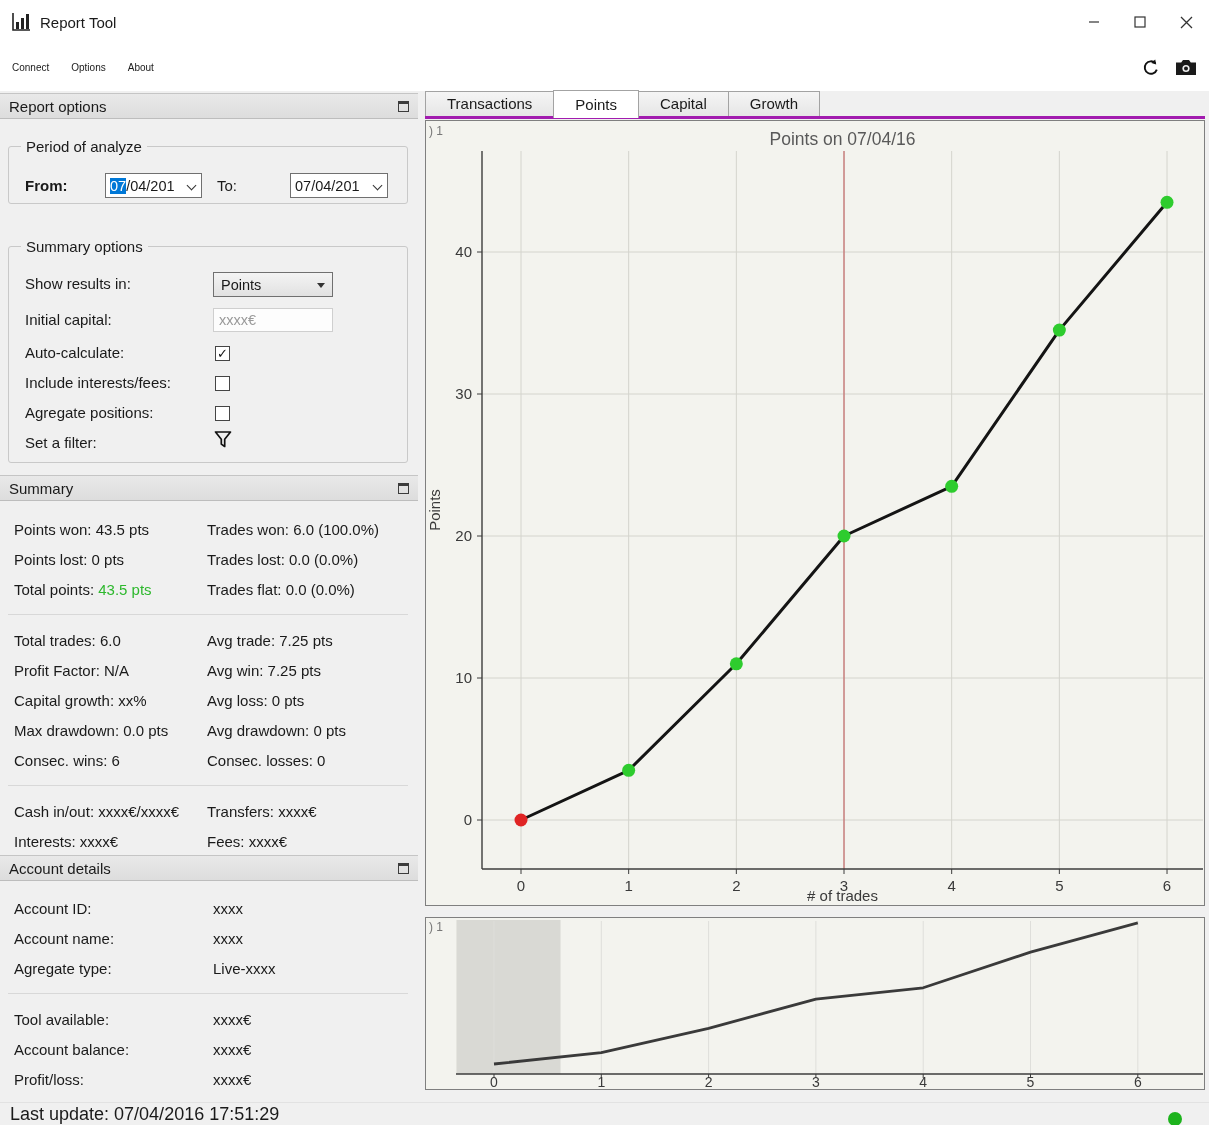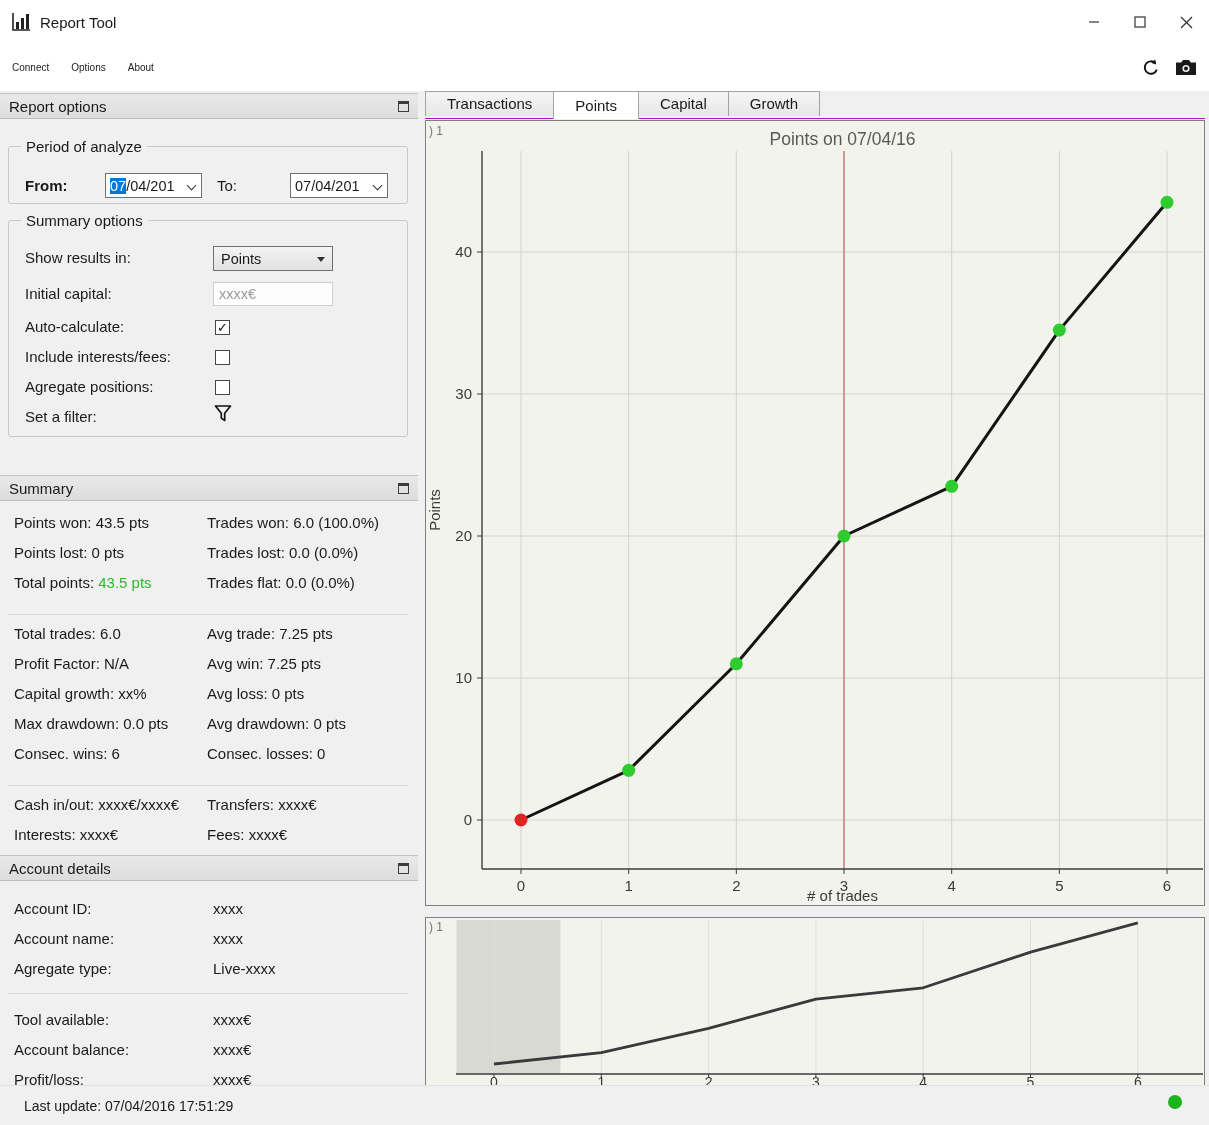--- a/index.html
+++ b/index.html
@@ -24,46 +24,46 @@
   #group-report{top:2px;}
   #group-summary{top:384px;}
   #group-account{top:764px;}
   .group-header{height:26px;background:linear-gradient(#e9e9e9,#dddddd);border-top:1px solid #c5c5c5;border-bottom:1px solid #bdbdbd;display:flex;align-items:center;padding:0 9px;box-sizing:border-box;font-size:15px;}
   .group-header .hdr-label{flex:1;}
   .undock{width:9px;height:7px;border:1px solid #3c3c3c;border-top:3px solid #3c3c3c;}
   
   .fbox{position:relative;border:1px solid #c9c9c9;border-radius:3px;margin:0 10px 0 8px;}
   .flegend{position:absolute;top:-9px;left:12px;background:#f0f0f0;padding:0 5px;font-size:15px;}
   #period-box{margin-top:27px;height:56px;}
-  #summary-options-box{margin-top:16px;height:215px;text-decoration:underline;}
+  #summary-options-box{margin-top:42px;height:215px;text-decoration:underline;}
   .fo-label,.row-label{position:absolute;left:16px;font-size:15px;line-height:16px;white-space:nowrap;}
   .date-combo{position:absolute;top:26px;width:97px;height:25px;background:#fff;border:1px solid #707070;box-sizing:border-box;display:flex;align-items:center;padding-left:4px;font-size:14.5px;}
   .dc-sel{background:#0078d7;color:#fff;}
   .chev{position:absolute;right:6px;top:8px;width:6px;height:6px;border-right:1.6px solid #333;border-bottom:1.6px solid #333;transform:rotate(45deg);}
   .sel-combo{position:absolute;left:204px;width:120px;height:25px;box-sizing:border-box;border:1px solid #707070;background:linear-gradient(#f4f4f4,#e1e1e1);display:flex;align-items:center;padding-left:7px;font-size:14.5px;}
   .darr{position:absolute;right:7px;top:10px;width:0;height:0;border-left:4px solid transparent;border-right:4px solid transparent;border-top:5px solid #333;}
   .cap-input{position:absolute;left:204px;width:120px;height:24px;box-sizing:border-box;border:1px solid #cfcfcf;background:#fdfdfd;font-size:14.5px;padding-left:5px;color:#9a9a9a;font-family:inherit;}
   .cap-input::placeholder{color:#9a9a9a;opacity:1;}
   .cb{position:absolute;left:206px;width:15px;height:15px;box-sizing:border-box;border:1px solid #454545;background:#fff;font-size:13px;line-height:13px;text-align:center;color:#101010;font-weight:bold;}
   .filter-wrap{position:absolute;left:204px;top:183px;width:22px;height:22px;}
   
   .summary-body{padding:13px 8px 0 14px;font-size:15px;}
-  .srow{display:flex;height:30px;}
+  .srow{display:flex;height:30px;align-items:center;}
   .srow .c1{width:193px;}
   .srow .c2{flex:1;}
   .sep{height:1px;background:#d8d8d8;margin:10px 2px 10px -6px;}
   .account-body{padding:12px 8px 0 14px;font-size:15px;}
   .arow{display:flex;height:30px;align-items:center;}
   .arow .al{width:199px;}
   
-  #statusbar{position:absolute;bottom:0;left:0;width:100%;height:40px;background:#f0f0f0;display:flex;align-items:center;padding-left:24px;box-sizing:border-box;font-size:14px;border-top:1px solid #e2e2e2;}
+  #statusbar{position:absolute;bottom:0;left:0;width:100%;height:23px;background:#f0f0f0;display:flex;align-items:center;padding-left:10px;box-sizing:border-box;font-size:18px;border-top:1px solid #e2e2e2;}
   #conn-dot{position:absolute;right:27px;top:9px;width:14px;height:14px;border-radius:50%;}
   
   #right-panel{position:absolute;left:425px;top:91px;width:784px;height:1002px;}
-  #tab-bar{height:28px;display:flex;align-items:flex-start;border-bottom:1px solid #a21caf;width:780px;box-sizing:border-box;}
+  #tab-bar{height:28px;display:flex;align-items:center;border-bottom:3px solid #a21caf;width:780px;box-sizing:border-box;}
   .tab{box-sizing:border-box;height:25px;line-height:23px;padding:0 21px;font-size:15px;background:linear-gradient(#f5f5f5,#e6e6e6);border:1px solid #a3a3a3;border-bottom:none;margin-right:-1px;cursor:default;}
   .tab.active{height:28px;line-height:27px;background:#fff;margin-bottom:-1px;z-index:2;position:relative;}
   #main-chart-box{margin-top:1px;width:780px;height:786px;border:1px solid #7f7f7f;box-sizing:border-box;background:#f3f3ee;}
   #nav-chart-box{margin-top:11px;width:780px;height:173px;border:1px solid #7f7f7f;box-sizing:border-box;background:#f3f3ee;}
   svg{display:block;}
 </style>
 </head>
 <body>
 
 <div id="titlebar">

